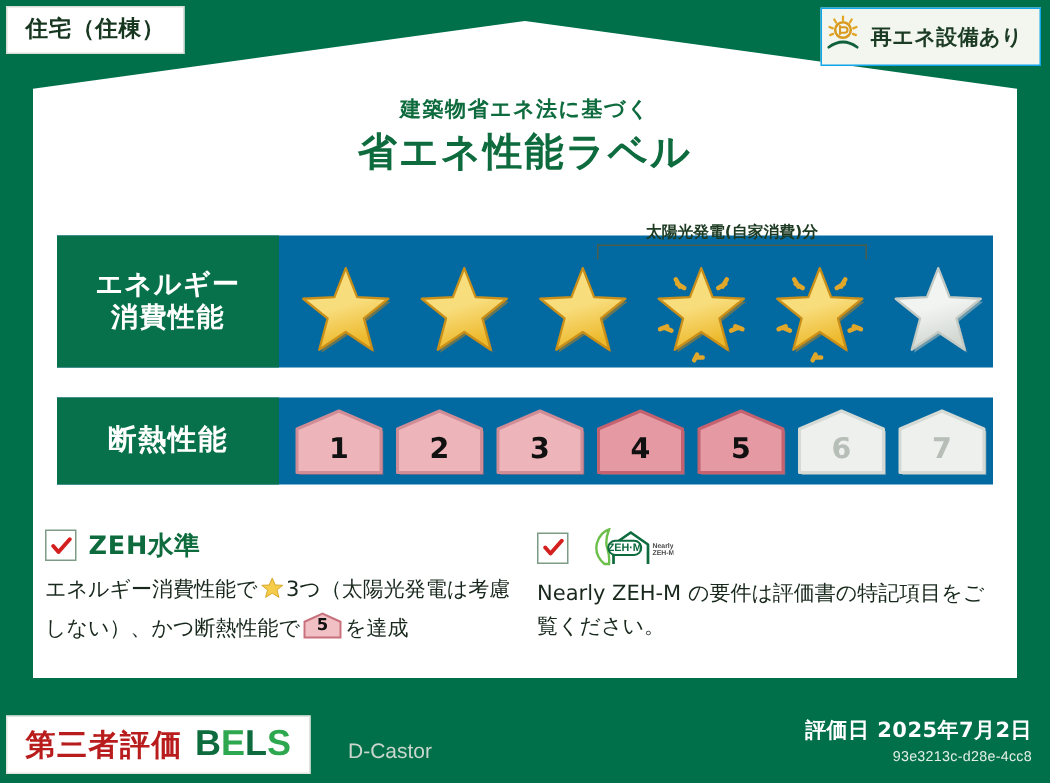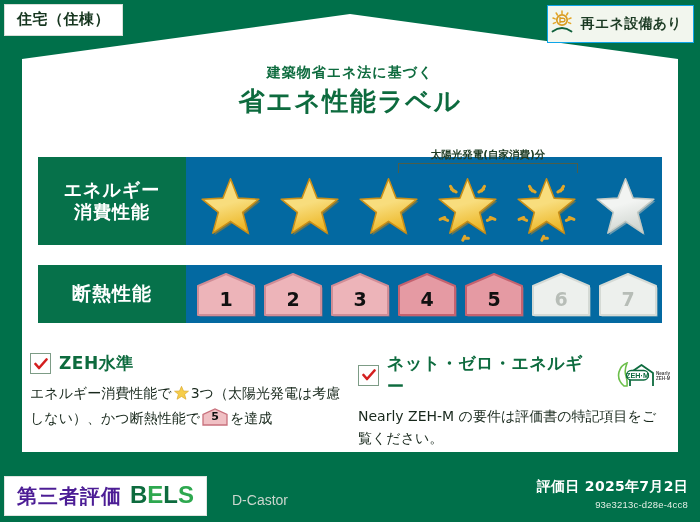--- a/index.html
+++ b/index.html
@@ -144,21 +144,21 @@
   }
   .zehm-logo{margin-left:6px;display:inline-flex;align-items:center;}
   
   .footer-box{
     position:absolute;left:4px;bottom:6px;
     background:#ffffff;border:1px solid #e0e5e0;
     padding:4px 12px 5px 12px;
     display:flex;align-items:baseline;gap:8px;z-index:6;
   }
   .footer-box .ja{
-    font-size:20px;font-weight:bold;color:#4c1d95;
+    font-size:20px;font-weight:bold;color:#b91c1c;
     font-family:"DejaVu Sans",sans-serif;letter-spacing:1px;
   }
   .bels{font-size:24px;font-weight:bold;font-family:"Liberation Sans",sans-serif;letter-spacing:0px;}
   .bels .d{color:#0d6b3e;}
   .bels .l{color:#2ea84f;}
   .brand{
     position:absolute;left:232px;bottom:14px;
     font-size:14px;color:#c9d6cd;font-family:"Liberation Sans",sans-serif;
     z-index:6;
   }
@@ -389,21 +389,20 @@
     </div>
   </div>
 
   <div class="info info-right">
     <div class="info-head">
       <span class="chk">
         <svg width="14" height="12" viewBox="0 0 14 12">
           <path d="M1.5 6 L5 10 L12.5 1.5" fill="none" stroke="#d41f1f" stroke-width="2.6" stroke-linecap="round" stroke-linejoin="round"></path>
         </svg>
       </span>
-      <span class="ttl">ネット・ゼロ・エネルギー</span>
       <span class="zehm-logo">
         <svg width="56" height="26" viewBox="0 0 56 26">
           <path d="M10 24 Q3 18 5 10 Q7 3 13 1 Q10 9 12 14 Q13.5 19 13 24 Z" fill="none" stroke="#6cbf4a" stroke-width="1.6"></path>
           <path d="M16 24 V11 L27.5 3 L39 11 V24" fill="none" stroke="#0d6b3e" stroke-width="1.8" stroke-linejoin="round"></path>
           <rect x="12.5" y="8.5" width="22" height="9.5" rx="4.7" fill="#ffffff" stroke="#0d6b3e" stroke-width="1.3"></rect>
           <text x="23.5" y="15.6" text-anchor="middle" font-family="Liberation Sans, sans-serif" font-size="7.2" font-weight="bold" fill="#0d6b3e">ZEH·M</text>
           <text x="42" y="13" font-family="Liberation Sans, sans-serif" font-size="4.6" font-weight="bold" fill="#4a4a4a">Nearly</text>
           <text x="42" y="18" font-family="Liberation Sans, sans-serif" font-size="4.6" font-weight="bold" fill="#4a4a4a">ZEH-M</text>
         </svg>
       </span>

